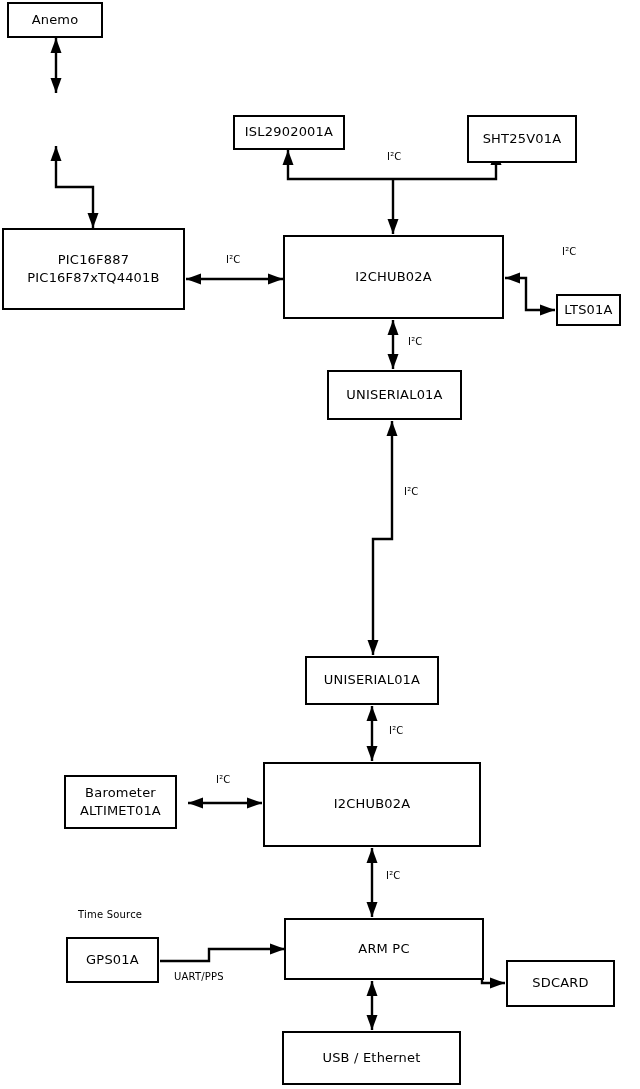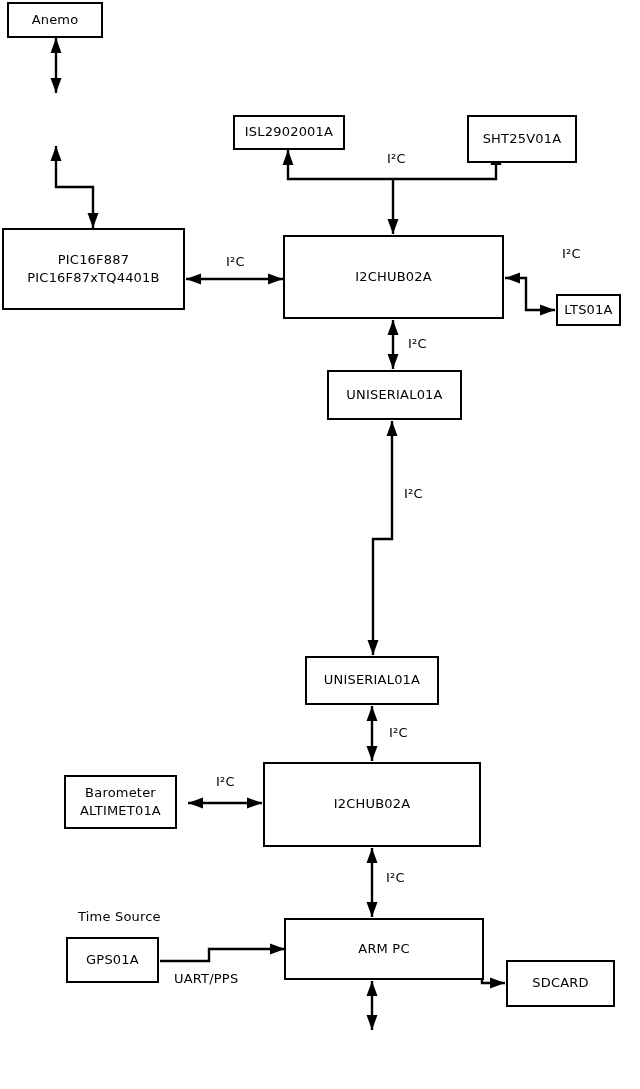--- a/index.html
+++ b/index.html
@@ -18,21 +18,21 @@
   svg.connectors path{stroke:var(--line);fill:none;stroke-width:2.4;}
   svg.connectors polygon{fill:var(--line);stroke:none;}
   .box{
     position:absolute;z-index:2;background:var(--box-fill);
     border:2px solid var(--box-border);box-sizing:border-box;
     display:flex;flex-direction:column;align-items:center;justify-content:center;
     font-size:13px;line-height:1.4;text-align:center;letter-spacing:0.2px;
     white-space:nowrap;
   }
   .edge-label{
-    position:absolute;z-index:3;font-size:13px;letter-spacing:0.2px;white-space:nowrap;
+    position:absolute;z-index:3;font-size:10px;letter-spacing:0.2px;white-space:nowrap;
   }
 </style>
 </head>
 <body>
 
 <div class="canvas">
 
   <svg class="connectors" width="640" height="1089" viewBox="0 0 640 1089" xmlns="http://www.w3.org/2000/svg">
 
     <path d="M56,38 L56,93"></path>
@@ -137,20 +137,23 @@
   </div>
 
   <div class="box" style="left:284px;top:918px;width:200px;height:62px">
     <span>ARM PC</span>
   </div>
 
   <div class="box" style="left:506px;top:960px;width:109px;height:47px">
     <span>SDCARD</span>
   </div>
 
+  <div class="box" style="left:282px;top:1031px;width:179px;height:54px">
+    <span>USB / Ethernet</span>
+  </div>
 
   <div class="edge-label" style="left:387px;top:151px">I²C</div>
   <div class="edge-label" style="left:226px;top:254px">I²C</div>
   <div class="edge-label" style="left:562px;top:246px">I²C</div>
   <div class="edge-label" style="left:408px;top:336px">I²C</div>
   <div class="edge-label" style="left:404px;top:486px">I²C</div>
   <div class="edge-label" style="left:389px;top:725px">I²C</div>
   <div class="edge-label" style="left:216px;top:774px">I²C</div>
   <div class="edge-label" style="left:386px;top:870px">I²C</div>
   <div class="edge-label" style="left:78px;top:909px">Time Source</div>

